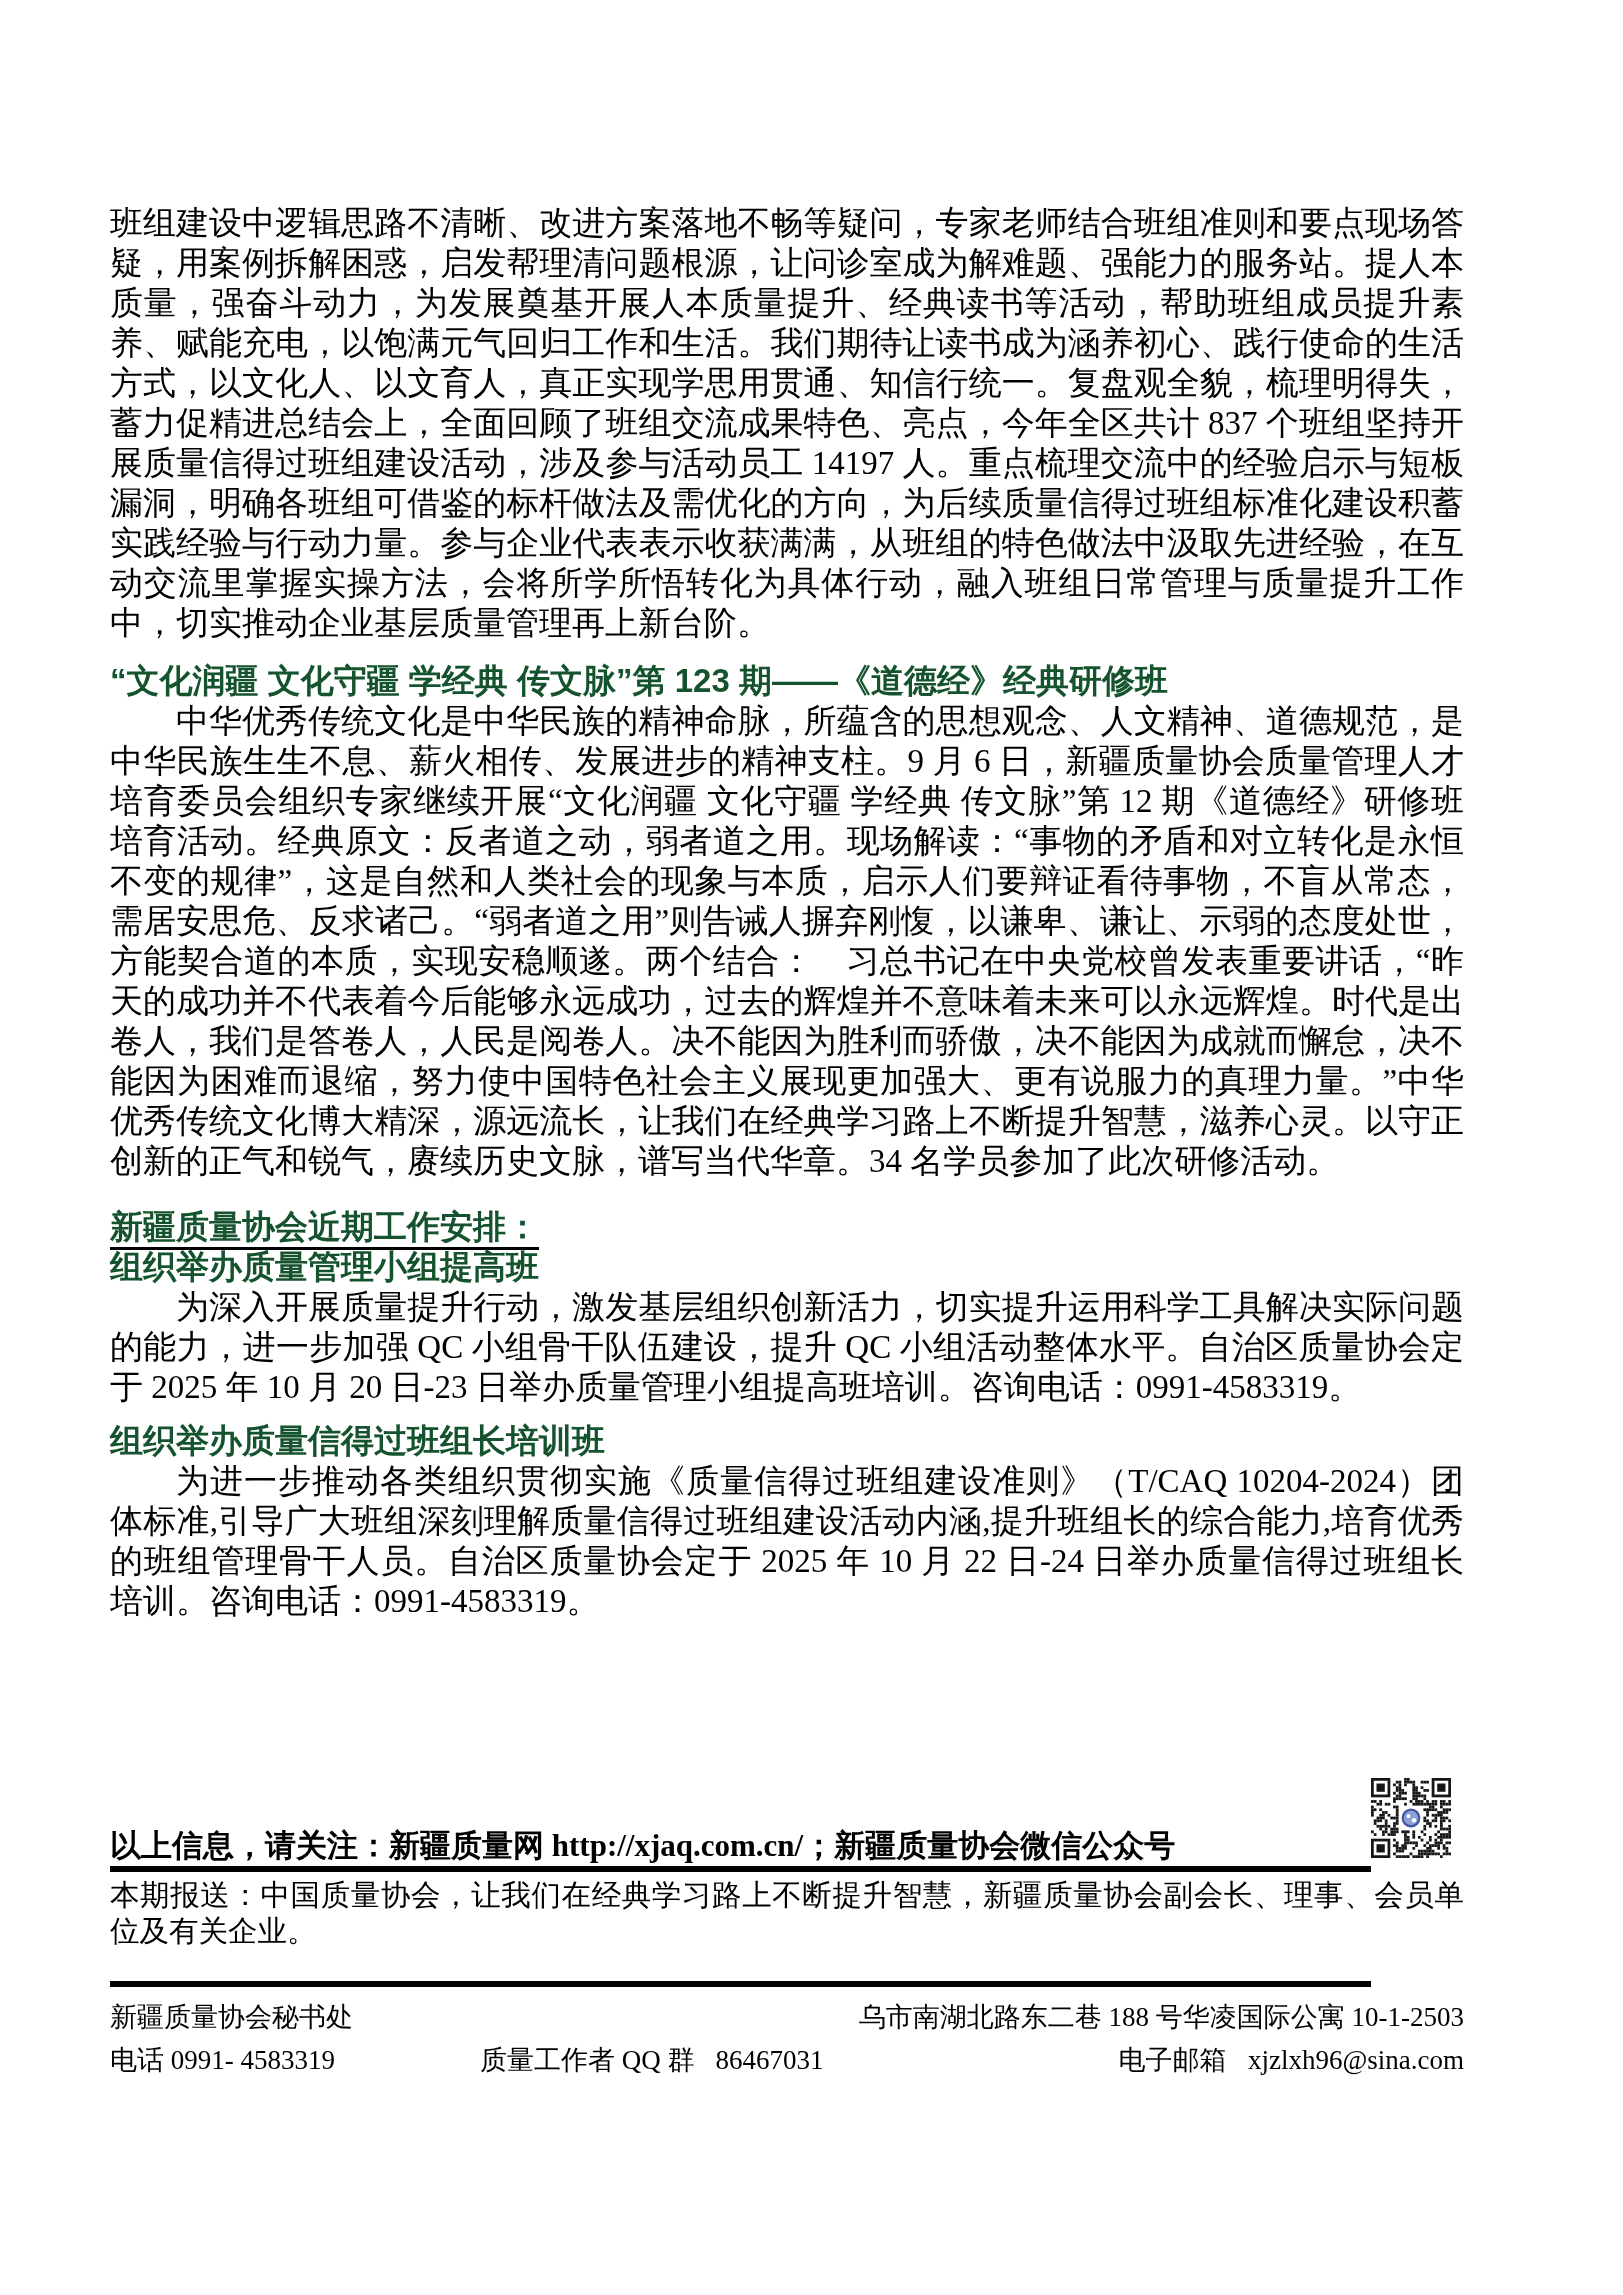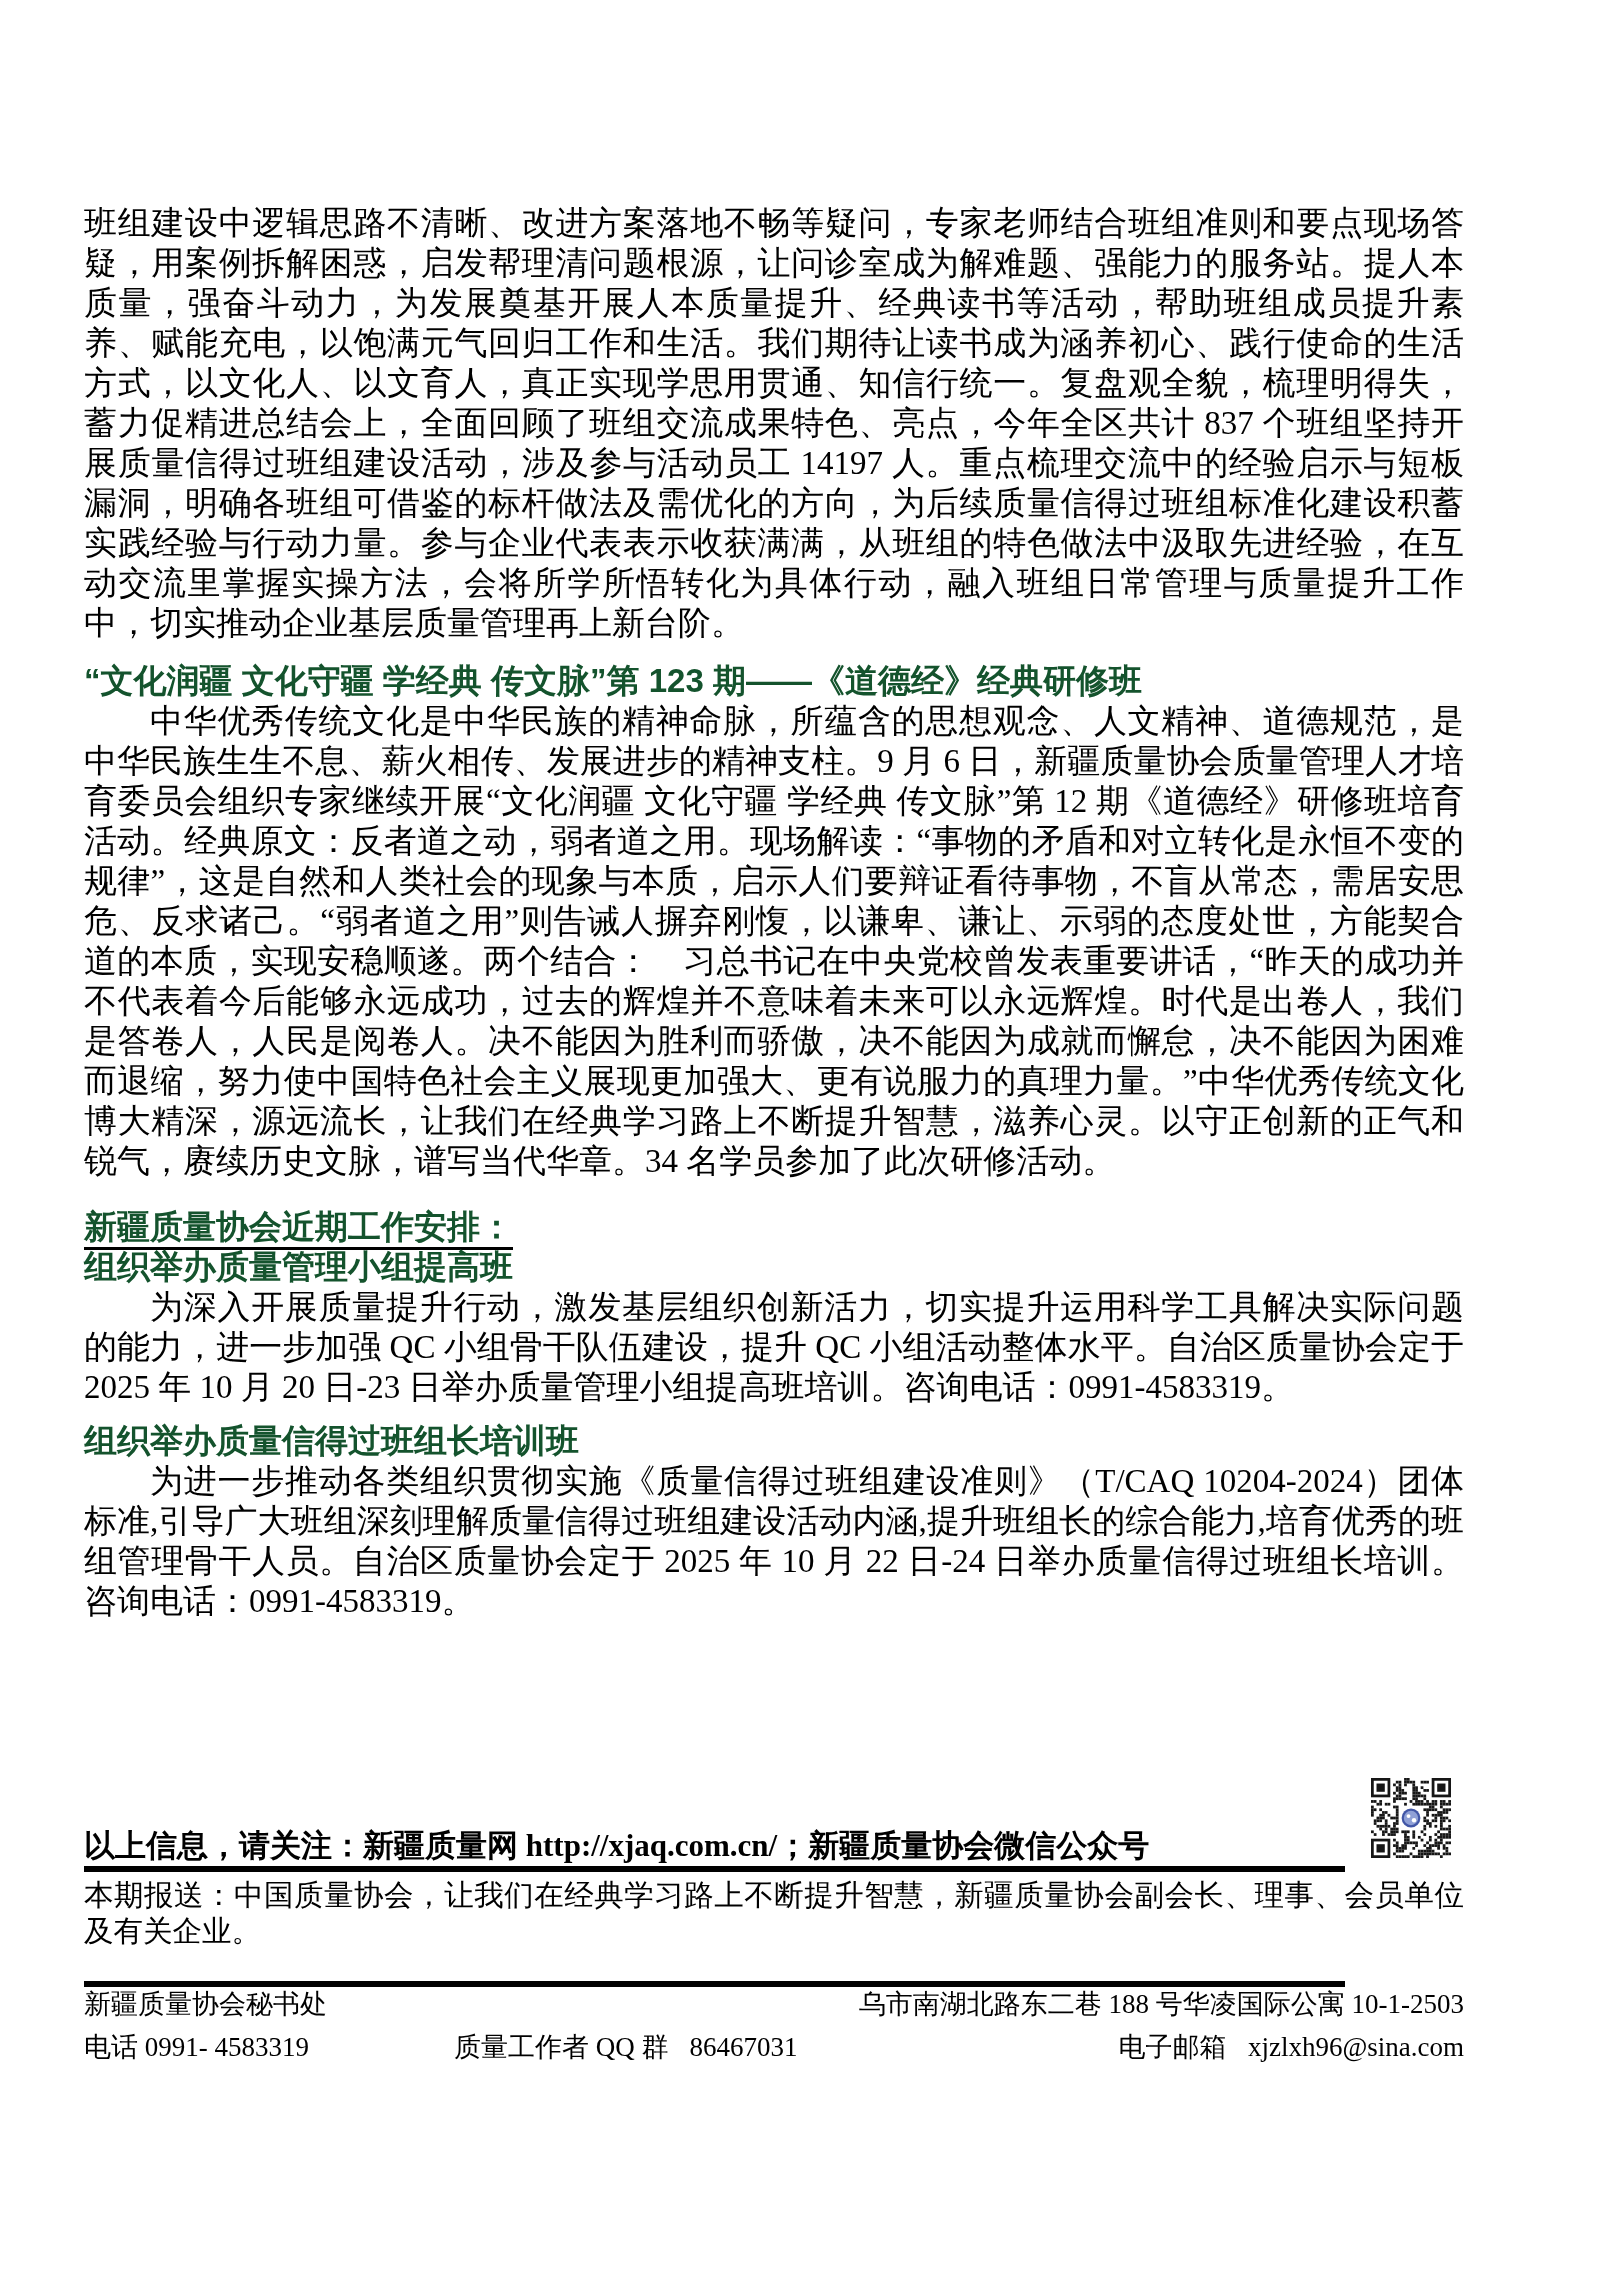--- a/index.html
+++ b/index.html
@@ -2,21 +2,21 @@
 <html lang="zh" style="font-size:13px"><head>
 <meta charset="utf-8">
 <style>
   * { margin:0; padding:0; box-sizing:border-box; }
   html,body { background:#ffffff; }
   .page {
     position:relative;
     width:1623px; height:2295px;
     background:#ffffff;
     color:#000000;
-    padding:203px 159px 0 84px;
+    padding:203px 159px 0 110px;
     overflow:hidden;
     font-family:"Liberation Serif","DejaVu Serif",serif;
   }
   .body-par {
     font-size:33px; line-height:40px;
     text-align:justify; text-justify:inter-ideograph;
     color:#000;
   }
   .indent { text-indent:2em; }
   .doc-h {
@@ -53,21 +53,21 @@
     width:1261px; height:5.7px;
     background:#000;
   }
   .report-par {
     margin-top:5.7px;
     font-size:29.5px; line-height:36px;
     text-align:justify; text-justify:inter-ideograph;
   }
   .rule2 { margin-top:32px; }
   .footer-row1 {
-    margin-top:1px;
+    margin-top:14px;
     display:flex; justify-content:space-between; align-items:baseline;
     font-size:27px; line-height:33px;
   }
   .footer-row2 {
     margin-top:9.8px;
     display:flex; align-items:baseline;
     font-size:27px; line-height:33px;
   }
   .f-col1 { width:370px; }
   .f-col2 { width:581px; display:flex; gap:21px; }

